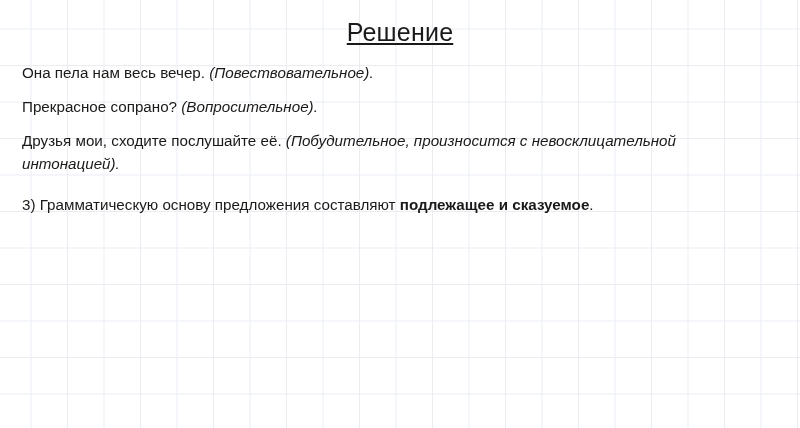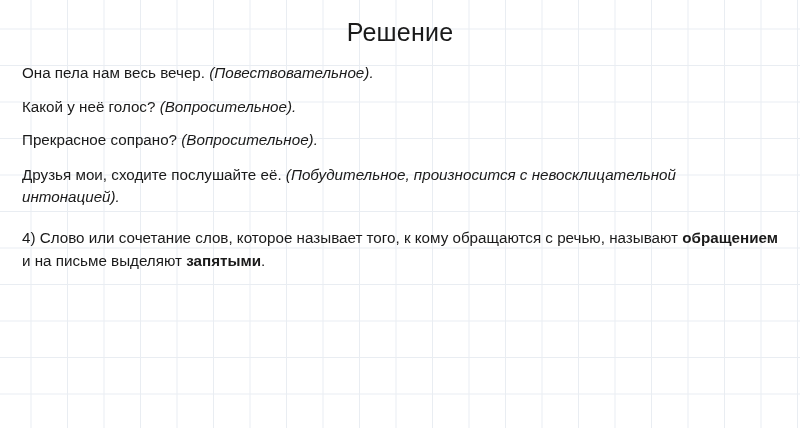--- a/index.html
+++ b/index.html
@@ -33,20 +33,21 @@
     box-sizing: border-box;
     height: 100%;
   }
   #solution-title {
     text-align: center;
     font-size: 25px;
     font-weight: 400;
     color: #1a1a1a;
     margin: 8px 0 16px 0;
     letter-spacing: 0.2px;
+    text-decoration: underline;
   }
   .line {
     font-size: 15.2px;
     line-height: 1.35;
     margin: 0 0 13px 0;
     color: #1a1a1a;
   }
   .para {
     font-size: 15.2px;
     line-height: 1.5;
@@ -72,30 +73,29 @@
 <div id="grid-background"></div>
 
 <div id="content">
 
   <h1 id="solution-title">Решение</h1>
 
   <div>
 
     <p class="line"><span>Она пела нам весь вечер. </span><span class="it">(Повествовательное).</span></p>
 
-    <p class="line"><span>Какой у неё голос? </span><span class="it">(Вопросительное).</span></p>
 
     <p class="line"><span>Прекрасное сопрано? </span><span class="it">(Вопросительное).</span></p>
 
     <p class="para"><span>Друзья мои, сходите послушайте её. </span><span class="it">(Побудительное, произносится с невосклицательной интонацией).</span></p>
 
   </div>
 
   <div id="answers-block">
 
 
 
+    <p class="para answer"><span>3) Грамматическую основу предложения составляют </span><span class="bold">подлежащее и сказуемое</span><span>.</span></p>
 
-    <p class="para answer"><span>4) Слово или сочетание слов, которое называет того, к кому обращаются с речью, называют </span><span class="bold">обращением</span><span> и на письме выделяют </span><span class="bold">запятыми</span><span>.</span></p>
 
   </div>
 
 </div>
 
 </body></html>

